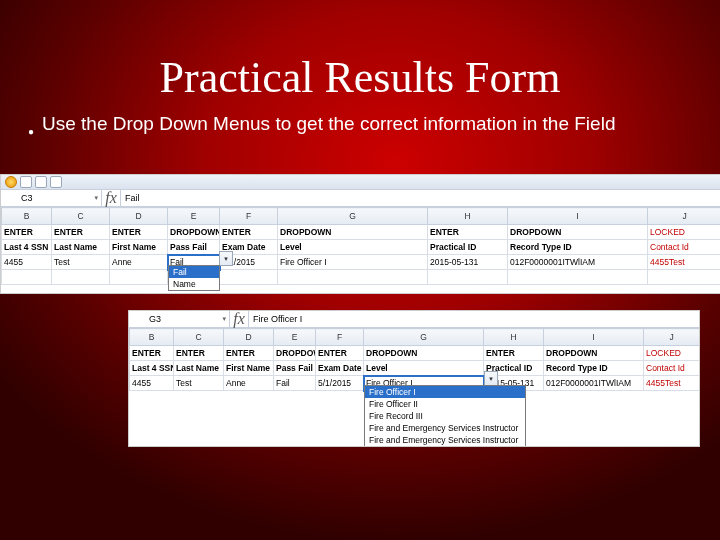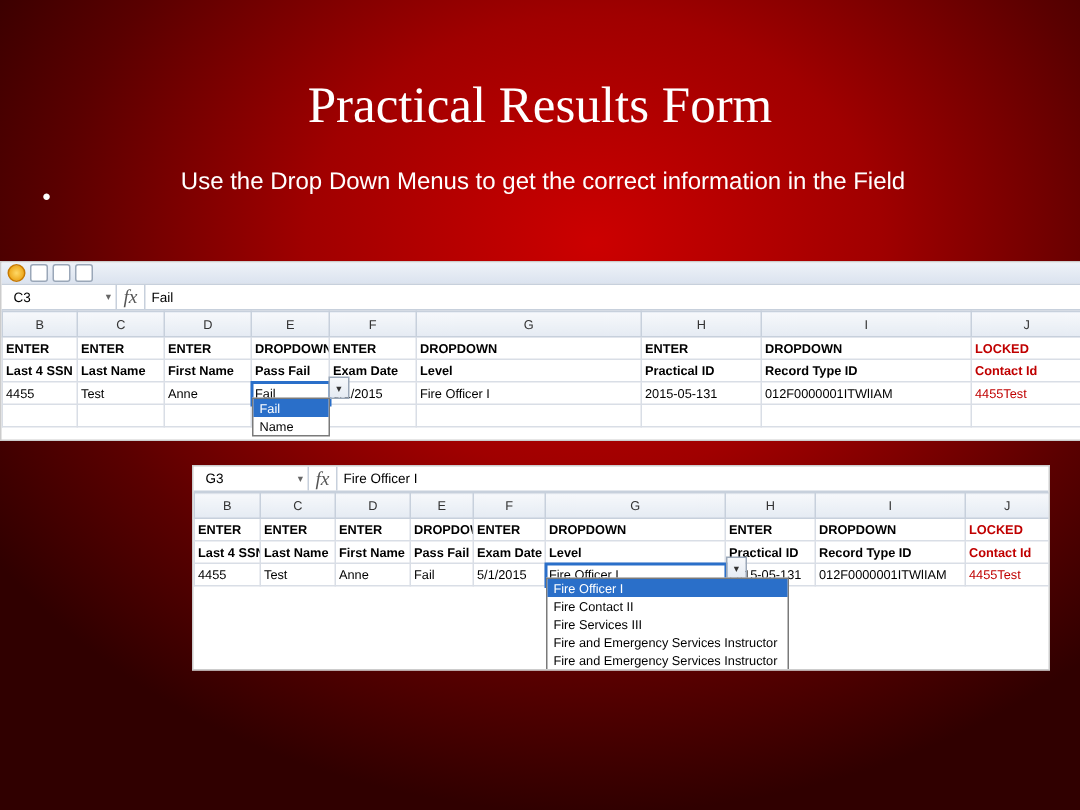--- a/index.html
+++ b/index.html
@@ -16,32 +16,31 @@
     background: radial-gradient(ellipse 480px 380px at 55% 30%, #cc0000 0%, #a00000 40%, #5a0000 75%, #300000 100%);
     position: relative;
   }
   .title {
     position: absolute;
     top: 52px;
     left: 0;
     width: 100%;
     text-align: center;
     font-family: "Times New Roman", serif;
-    font-size: 34px;
+    font-size: 44px;
     color: #fff;
   }
   .subtitle {
     position: absolute;
     top: 112px;
-    left: 62px;
+    left: 42px;
     width: 600px;
     color: #fff;
-    font-size: 16px;
+    font-size: 19px;
     line-height: 1.25;
-    text-align: center;
   }
   .bullet {
     position: absolute;
     top: 126px;
     left: 28px;
     color: #fff;
     font-size: 10px;
   }
 
   
@@ -72,34 +71,34 @@
     height: 16px;
     border-bottom: 1px solid #c7d0dc;
     display: flex;
     align-items: stretch;
   }
   .namebox {
     width: 60px;
     border-right: 1px solid #c7d0dc;
     display: flex;
     align-items: center;
-    padding: 0 8px;
+    padding: 0 20px;
     font-size: 9px;
     position: relative;
   }
   .namebox .chev { position:absolute; right:3px; font-size:7px; color:#666; }
   .fxicon {
     width: 18px;
     border-right: 1px solid #c7d0dc;
     display: flex;
     align-items: center;
     justify-content: center;
     font-style: italic;
     font-family: "Times New Roman", serif;
-    font-size: 13px;
+    font-size: 16px;
     color: #555;
   }
   .fxinput {
     flex: 1;
     padding: 0 4px;
     display: flex;
     align-items: center;
     font-size: 9px;
   }
 
@@ -120,21 +119,21 @@
   .sheet td {
     border: 1px solid #d9dee6;
     height: 14px;
     padding: 0 2px;
     overflow: hidden;
     white-space: nowrap;
     text-overflow: clip;
     vertical-align: middle;
   }
   .hdr  { font-weight: bold; color:#000;margin-left:19px; }
-  .hdr-red { font-weight: bold; color:#c00000; }
+  .hdr-red { font-weight: normal; color:#c00000; }
   .ital { }
   .redtxt { color:#c00000; }
   .sel-cell { outline: 2px solid #2a6fc9; outline-offset: -1px; position:relative; }
 
   
   .dd {
     position: absolute;
     background: #fff;
     border: 1px solid #7a7a7a;
     font-size: 8.5px;
@@ -327,21 +326,21 @@
         <td class="ital">2015-05-131</td>
         <td class="ital">012F0000001ITWlIAM</td>
         <td class="ital redtxt">4455Test</td>
       </tr>
     </tbody>
       </table>
 
     <div class="dd-handle" style="top:60px; left:355px;">▾</div>
     <div class="dd" style="top:74px; left:235px; width:160px;">
       <div class="dd-item sel">Fire Officer I</div>
-      <div class="dd-item">Fire Contact II</div>
-      <div class="dd-item">Fire Services III</div>
+      <div class="dd-item">Fire Officer II</div>
+      <div class="dd-item">Fire Record III</div>
       <div class="dd-item">Fire and Emergency Services Instructor</div>
       <div class="dd-item">Fire and Emergency Services Instructor</div>
       <div class="dd-item">Fire and Emergency Services Instructor</div>
 
     </div>
   </div>
 </div>
 
 </body></html>

